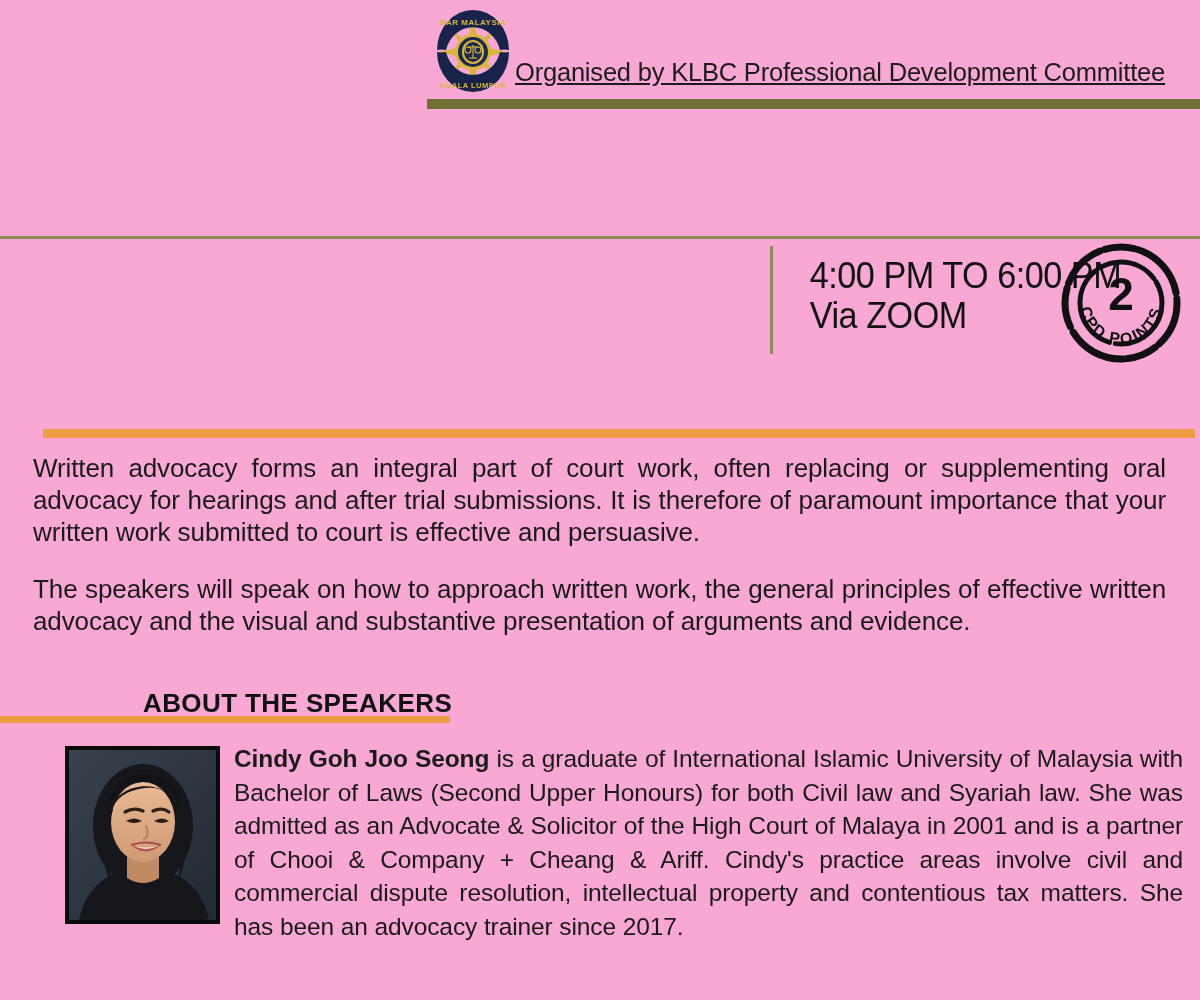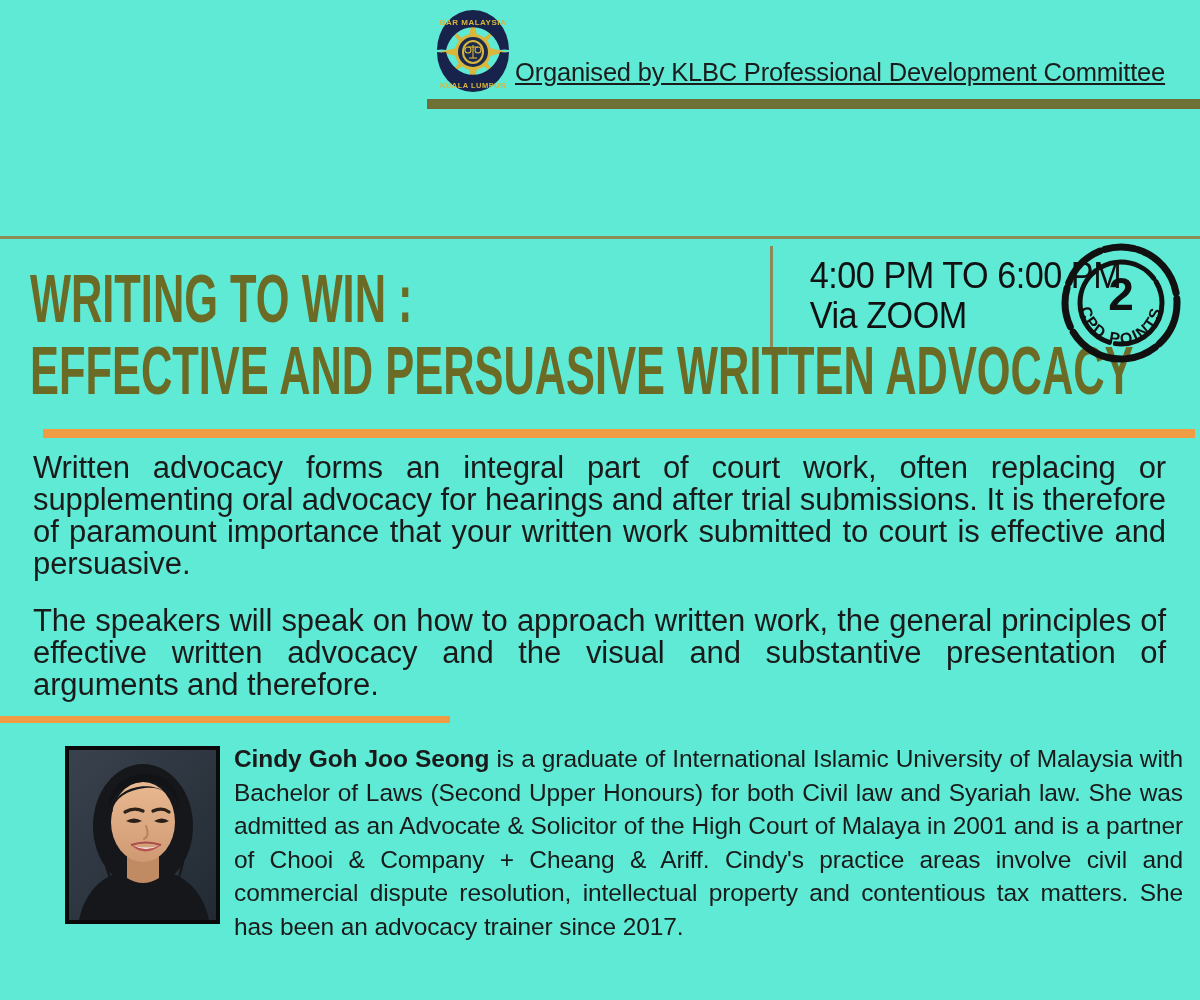--- a/index.html
+++ b/index.html
@@ -7,21 +7,21 @@
   html, body {
     margin: 0; padding: 0;
     width: 1200px; height: 1000px;
     background: #ffffff;
     font-family: "Liberation Sans", sans-serif;
     overflow: hidden;
   }
   .page {
     position: relative;
     width: 1200px; height: 1000px;
-    background: #5eead4;
+    background: #f9a8d4;
     overflow: hidden;
   }
 
   
   .header {
     position: absolute;
     left: 0; top: 0;
     width: 1200px; height: 118px;
   }
   .crest {
@@ -117,21 +117,21 @@
   }
 
   
   .body-wrap {
     position: absolute;
     left: 33px; top: 452px;
     width: 1133px;
   }
   .para {
     font-family: "Liberation Sans", sans-serif;
-    font-size: 31px;
+    font-size: 26px;
     line-height: 32px;
     color: #1a1a1a;
     text-align: justify;
     margin: 0 0 25px 0;
     letter-spacing: -0.1px;
   }
 
   
   .about-head {
     position: absolute;
@@ -248,31 +248,28 @@
       <circle cx="63" cy="63" r="41" fill="none" stroke="#111" stroke-width="5" stroke-dasharray="70 6 90 5 60 4" stroke-linecap="round"></circle>
 
       <text x="63" y="70" text-anchor="middle" fill="#111" font-size="46" font-weight="bold" font-family="Liberation Sans, sans-serif">2</text>
 
       <text fill="#111" font-size="16" font-weight="bold" font-family="Liberation Sans, sans-serif" letter-spacing="2">
         <textPath href="#cpdArc" startOffset="50%" text-anchor="middle">CPD POINTS</textPath>
       </text>
     </svg>
   </div>
 
-  <div class="title-block">
-    <div class="title-line">WRITING TO WIN :</div>
-    <div class="title-line">EFFECTIVE AND PERSUASIVE WRITTEN ADVOCACY</div>
-  </div>
   <div class="orange-rule-title"></div>
 
   <div class="body-wrap">
     <p class="para">Written advocacy forms an integral part of court work, often replacing or supplementing oral advocacy for hearings and after trial submissions. It is therefore of paramount importance that your written work submitted to court is effective and persuasive.</p>
-    <p class="para">The speakers will speak on how to approach written work, the general principles of effective written advocacy and the visual and substantive presentation of arguments and therefore.</p>
-  </div>
-
+    <p class="para">The speakers will speak on how to approach written work, the general principles of effective written advocacy and the visual and substantive presentation of arguments and evidence.</p>
+  </div>
+
+  <div class="about-head">ABOUT THE SPEAKERS</div>
   <div class="orange-rule-about"></div>
 
   <div class="speaker-block clearfix">
     <div class="speaker-photo">
       <svg viewBox="0 0 147 170" width="147" height="170" preserveAspectRatio="xMidYMid slice" aria-hidden="true">
         <defs>
           <linearGradient id="bg" x1="0" y1="0" x2="1" y2="1">
             <stop offset="0%" stop-color="#39424d"></stop>
             <stop offset="100%" stop-color="#222a33"></stop>
           </linearGradient>

